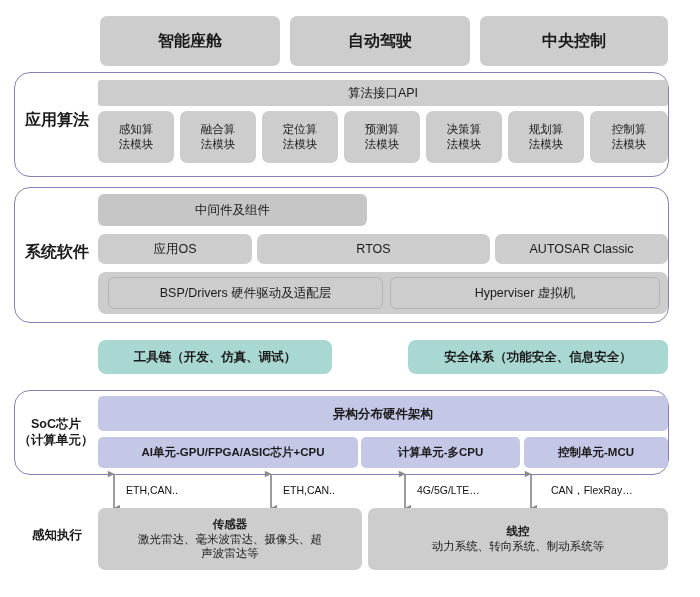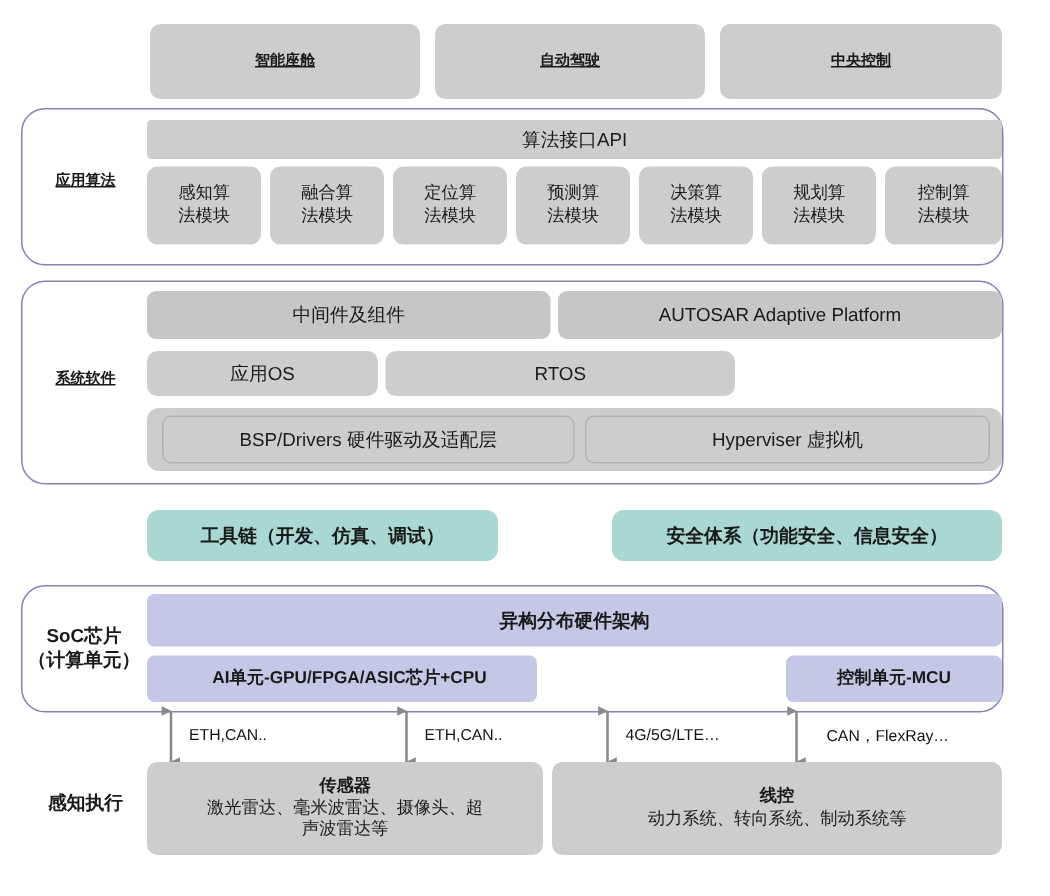--- a/index.html
+++ b/index.html
@@ -43,21 +43,21 @@
     display:flex;
     align-items:center;
     justify-content:center;
     text-align:center;
     font-weight:bold;
     box-sizing:border-box;
     white-space:pre-line;
     line-height:1.3;
   }
 
-  .t13{font-size:10px;font-weight:bold;text-decoration:underline;}
+  .t13{font-size:16px;font-weight:bold;}
   .t12{font-size:12.5px;}
   .t12b{font-size:12.5px;font-weight:bold;}
   .t11{font-size:11.5px;}
   .t11b{font-size:11.5px;font-weight:bold;}
 
   .conn-label{
     position:absolute;
     font-size:10.5px;
     font-weight:normal;
     color:#111;
@@ -91,39 +91,40 @@
 法模块</div>
   <div class="box gray t11" style="left:508px;top:111px;width:76px;height:52px;">规划算
 法模块</div>
   <div class="box gray t11" style="left:590px;top:111px;width:78px;height:52px;">控制算
 法模块</div>
 
   <div class="container" style="left:14px;top:187px;width:655px;height:136px;"></div>
   <div class="rowlabel t13" style="left:16px;top:237px;width:82px;height:30px;">系统软件</div>
 
   <div class="box gray-dark t12" style="left:98px;top:194px;width:269px;height:32px;">中间件及组件</div>
-  <div class="box gray-dark t12" style="left:372px;top:194px;width:296px;height:32px;">AUTOSAR Adaptive Platform</div>
 
   <div class="box gray t12" style="left:98px;top:234px;width:154px;height:30px;">应用OS</div>
   <div class="box gray t12" style="left:257px;top:234px;width:233px;height:30px;">RTOS</div>
+  <div class="box gray t12" style="left:495px;top:234px;width:173px;height:30px;">AUTOSAR Classic</div>
 
   <div class="box band" style="left:98px;top:272px;width:570px;height:42px;"></div>
   <div class="box inner-gray t12" style="left:108px;top:277px;width:275px;height:32px;">BSP/Drivers 硬件驱动及适配层</div>
   <div class="box inner-gray t12" style="left:390px;top:277px;width:270px;height:32px;">Hyperviser 虚拟机</div>
 
   <div class="box teal t12b" style="left:98px;top:340px;width:234px;height:34px;">工具链（开发、仿真、调试）</div>
   <div class="box teal t12b" style="left:408px;top:340px;width:260px;height:34px;">安全体系（功能安全、信息安全）</div>
 
   <div class="container" style="left:14px;top:390px;width:655px;height:85px;"></div>
   <div class="rowlabel t12b" style="left:14px;top:408px;width:84px;height:48px;">SoC芯片
 （计算单元）</div>
 
   <div class="box lav t12b" style="left:98px;top:396px;width:570px;height:35px;">异构分布硬件架构</div>
 
   <div class="box lav t11b" style="left:98px;top:437px;width:260px;height:31px;padding-left:10px;">AI单元-GPU/FPGA/ASIC芯片+CPU</div>
+  <div class="box lav t11b" style="left:361px;top:437px;width:159px;height:31px;">计算单元-多CPU</div>
   <div class="box lav t11b" style="left:524px;top:437px;width:144px;height:31px;">控制单元-MCU</div>
 
   <svg class="arrow-svg" width="700" height="597">
     <defs>
       <marker id="ah-down" markerWidth="8" markerHeight="8" refX="3.2" refY="6.2" orient="auto" markerUnits="userSpaceOnUse">
         <path d="M0,0 L6.4,0 L3.2,6.6 Z" fill="#8a8a8a"></path>
       </marker>
       <marker id="ah-up" markerWidth="8" markerHeight="8" refX="3.2" refY="0.4" orient="auto" markerUnits="userSpaceOnUse">
         <path d="M3.2,0 L6.4,6.6 L0,6.6 Z" fill="#8a8a8a"></path>
       </marker>

